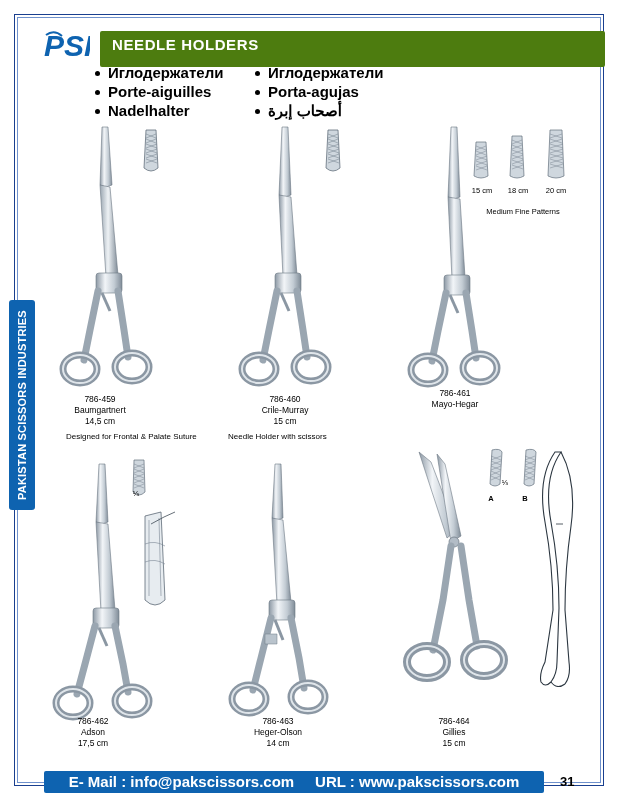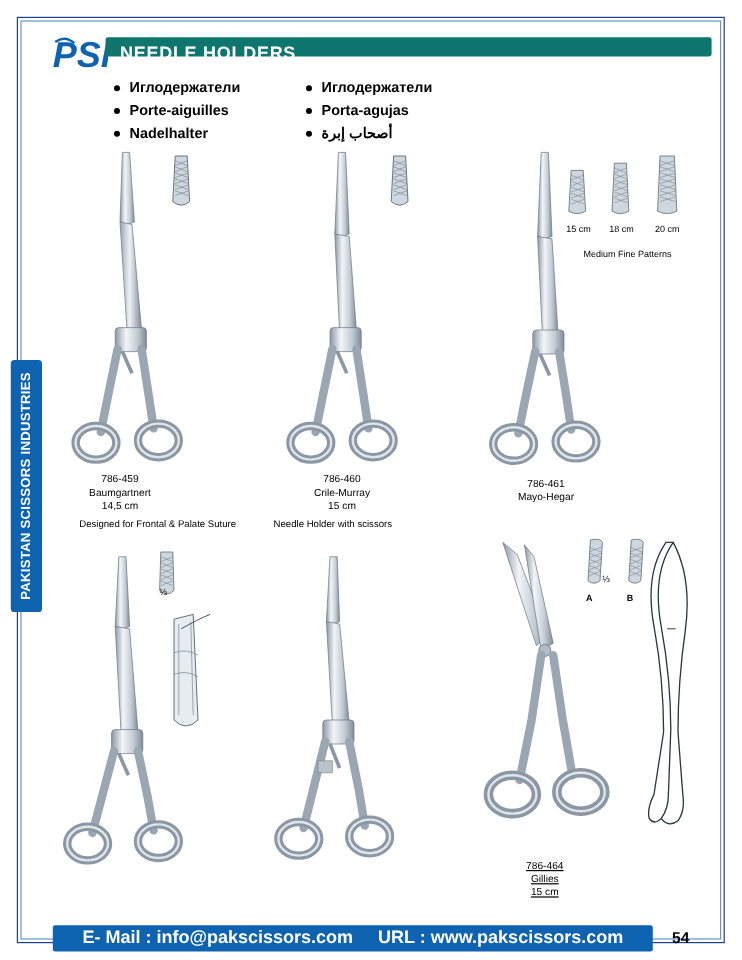--- a/index.html
+++ b/index.html
@@ -58,39 +58,39 @@
   }
 
   
   .logo {
     position: absolute;
     left: 44px; top: 29px;
     width: 46px; height: 34px;
   }
   .header-bar {
     position: absolute;
-    left: 88px; top: 31px;
-    width: 505px; height: 16px;
-    background: #0f766e;
+    left: 100px; top: 31px;
+    width: 505px; height: 36px;
+    background: #4d7c0f;
     border-radius: 2px;
   }
   .header-title {
     position: absolute;
     left: 12px; top: 0;
     line-height: 28px;
     color: #ffffff;
     font-size: 15px;
     font-weight: bold;
     letter-spacing: 0.6px;
   }
 
   
   .lang-col {
     position: absolute;
-    font-size: 12px;
+    font-size: 15px;
     font-weight: bold;
     color: #000000;
   }
   .lang-col.col1 { left: 95px; top: 66px; }
   .lang-col.col2 { left: 255px; top: 66px; }
   .lang-item {
     position: relative;
     padding-left: 13px;
     margin-bottom: 5px;
     line-height: 14px;
@@ -297,21 +297,21 @@
       <rect x="49" y="150" width="26" height="20" rx="3" fill="url(#g3)" stroke="#6d7984" stroke-width="0.6"></rect>
       <path d="M51 168 L43 206 L37 236" stroke="#9aa6b1" stroke-width="7" fill="none" stroke-linecap="round"></path>
       <path d="M71 168 L77 206 L81 233" stroke="#9aa6b1" stroke-width="7" fill="none" stroke-linecap="round"></path>
       <path d="M55 170 L63 188" stroke="#8b97a3" stroke-width="3" fill="none"></path>
       <ellipse cx="33" cy="245" rx="17" ry="14" fill="none" stroke="#8b97a3" stroke-width="7"></ellipse>
       <ellipse cx="85" cy="243" rx="17" ry="14" fill="none" stroke="#8b97a3" stroke-width="7"></ellipse>
       <ellipse cx="33" cy="245" rx="17" ry="14" fill="none" stroke="#dfe5ea" stroke-width="2"></ellipse>
       <ellipse cx="85" cy="243" rx="17" ry="14" fill="none" stroke="#dfe5ea" stroke-width="2"></ellipse>
     </svg>
   </div>
-  <div class="caption" style="left:395px; top:398px;">
+  <div class="caption" style="left:395px; top:388px;">
     <div class="code">786-461</div>
     <div>Mayo-Hegar</div>
   </div>
 
   <div class="instr" style="left:470px; top:128px;">
     <svg width="110" height="52" viewBox="0 0 110 52">
       <path d="M6 14 L16 14 L18 48 Q11 52 4 48 Z" fill="#cfd7de" stroke="#63707c" stroke-width="0.7"></path>
       <g stroke="#6f7c88" stroke-width="0.45">
         <path d="M6 18 L16 22 M6 23 L16 27 M6 28 L17 32 M6 33 L17 37 M6 38 L17 42"></path>
         <path d="M16 18 L6 22 M16 23 L6 27 M17 28 L6 32 M17 33 L6 37 M17 38 L6 42"></path>
@@ -386,20 +386,25 @@
   <div class="instr" style="left:135px; top:510px;">
     <svg width="44" height="105" viewBox="0 0 44 105">
       <path d="M10 6 L26 2 L30 90 Q20 100 10 90 Z" fill="#e7ecf0" stroke="#5d6a76" stroke-width="0.8"></path>
       <path d="M14 10 L14 86" stroke="#7b8793" stroke-width="0.6"></path>
       <path d="M24 8 L26 86" stroke="#7b8793" stroke-width="0.6"></path>
       <path d="M10 34 Q20 30 30 36" stroke="#7b8793" stroke-width="0.6" fill="none"></path>
       <path d="M10 52 Q20 48 30 54" stroke="#7b8793" stroke-width="0.6" fill="none"></path>
       <path d="M16 14 Q30 6 40 2" stroke="#3f4a55" stroke-width="0.8" fill="none"></path>
     </svg>
   </div>
+  <div class="caption" style="left:33px; top:716px;">
+    <div class="code">786-462</div>
+    <div>Adson</div>
+    <div>17,5 cm</div>
+  </div>
 
   <div class="instr" style="left:215px; top:462px;">
     <svg width="130" height="260" viewBox="0 0 130 260">
       <defs>
         <linearGradient id="g5" x1="0" y1="0" x2="1" y2="0">
           <stop offset="0%" stop-color="#8c98a4"></stop>
           <stop offset="35%" stop-color="#f2f5f8"></stop>
           <stop offset="70%" stop-color="#c3ccd4"></stop>
           <stop offset="100%" stop-color="#808c98"></stop>
         </linearGradient>
@@ -410,20 +415,25 @@
       <path d="M56 156 L46 196 L38 228" stroke="#9aa6b1" stroke-width="7" fill="none" stroke-linecap="round"></path>
       <path d="M76 156 L84 196 L89 226" stroke="#9aa6b1" stroke-width="7" fill="none" stroke-linecap="round"></path>
       <path d="M60 158 L68 178" stroke="#8b97a3" stroke-width="3" fill="none"></path>
 
       <path d="M50 172 L62 172 L62 182 L50 182 Z" fill="#b9c3cc" stroke="#6d7984" stroke-width="0.5"></path>
       <ellipse cx="34" cy="237" rx="17" ry="14" fill="none" stroke="#8b97a3" stroke-width="7"></ellipse>
       <ellipse cx="93" cy="235" rx="17" ry="14" fill="none" stroke="#8b97a3" stroke-width="7"></ellipse>
       <ellipse cx="34" cy="237" rx="17" ry="14" fill="none" stroke="#dfe5ea" stroke-width="2"></ellipse>
       <ellipse cx="93" cy="235" rx="17" ry="14" fill="none" stroke="#dfe5ea" stroke-width="2"></ellipse>
     </svg>
+  </div>
+  <div class="caption" style="left:218px; top:716px;">
+    <div class="code">786-463</div>
+    <div>Heger-Olson</div>
+    <div>14 cm</div>
   </div>
 
   <div class="instr" style="left:385px; top:450px;">
     <svg width="130" height="270" viewBox="0 0 130 270">
       <defs>
         <linearGradient id="g6" x1="0" y1="0" x2="1" y2="0">
           <stop offset="0%" stop-color="#8c98a4"></stop>
           <stop offset="35%" stop-color="#f2f5f8"></stop>
           <stop offset="70%" stop-color="#c3ccd4"></stop>
           <stop offset="100%" stop-color="#808c98"></stop>
@@ -433,21 +443,21 @@
       <path d="M52 4 L60 14 L76 86 L66 92 Z" fill="url(#g6)" stroke="#6d7984" stroke-width="0.6"></path>
       <circle cx="69" cy="92" r="5" fill="#b2bcc6" stroke="#68747f" stroke-width="0.7"></circle>
       <path d="M66 96 L58 150 L48 200" stroke="#9aa6b1" stroke-width="7" fill="none" stroke-linecap="round"></path>
       <path d="M76 96 L84 150 L92 196" stroke="#9aa6b1" stroke-width="7" fill="none" stroke-linecap="round"></path>
       <ellipse cx="42" cy="212" rx="20" ry="16" fill="none" stroke="#8b97a3" stroke-width="8"></ellipse>
       <ellipse cx="42" cy="212" rx="20" ry="16" fill="none" stroke="#dfe5ea" stroke-width="2"></ellipse>
       <ellipse cx="99" cy="210" rx="20" ry="16" fill="none" stroke="#8b97a3" stroke-width="8"></ellipse>
       <ellipse cx="99" cy="210" rx="20" ry="16" fill="none" stroke="#dfe5ea" stroke-width="2"></ellipse>
     </svg>
   </div>
-  <div class="caption" style="left:394px; top:716px;text-decoration:underline;">
+  <div class="caption" style="left:394px; top:716px;">
     <div class="code">786-464</div>
     <div>Gillies</div>
     <div>15 cm</div>
   </div>
 
   <div class="instr" style="left:525px; top:448px;">
     <svg width="70" height="245" viewBox="0 0 70 245">
       <path d="M36 4 Q18 30 26 74 Q34 118 34 160 L32 214 Q32 226 26 234 Q20 240 16 234 Q14 226 20 214 L28 162 Q28 118 20 74 Q12 30 30 4 Z" fill="#ffffff" stroke="#2b3640" stroke-width="1.1"></path>
       <path d="M36 4 Q52 34 46 78 Q40 120 40 162 L44 214 Q46 228 40 236" fill="none" stroke="#2b3640" stroke-width="1.1"></path>
       <path d="M40 236 Q32 242 26 234" fill="none" stroke="#2b3640" stroke-width="1.1"></path>
@@ -457,15 +467,15 @@
 
   <div class="footer-bar">
     <div class="footer-text">
       <span>E- Mail :</span>
       <span>info@pakscissors.com</span>
       &nbsp;&nbsp;&nbsp;
       <span>URL :</span>
       <span>www.pakscissors.com</span>
     </div>
   </div>
-  <div class="page-number">54</div>
+  <div class="page-number">31</div>
 
 </div>
 
 </body></html>

